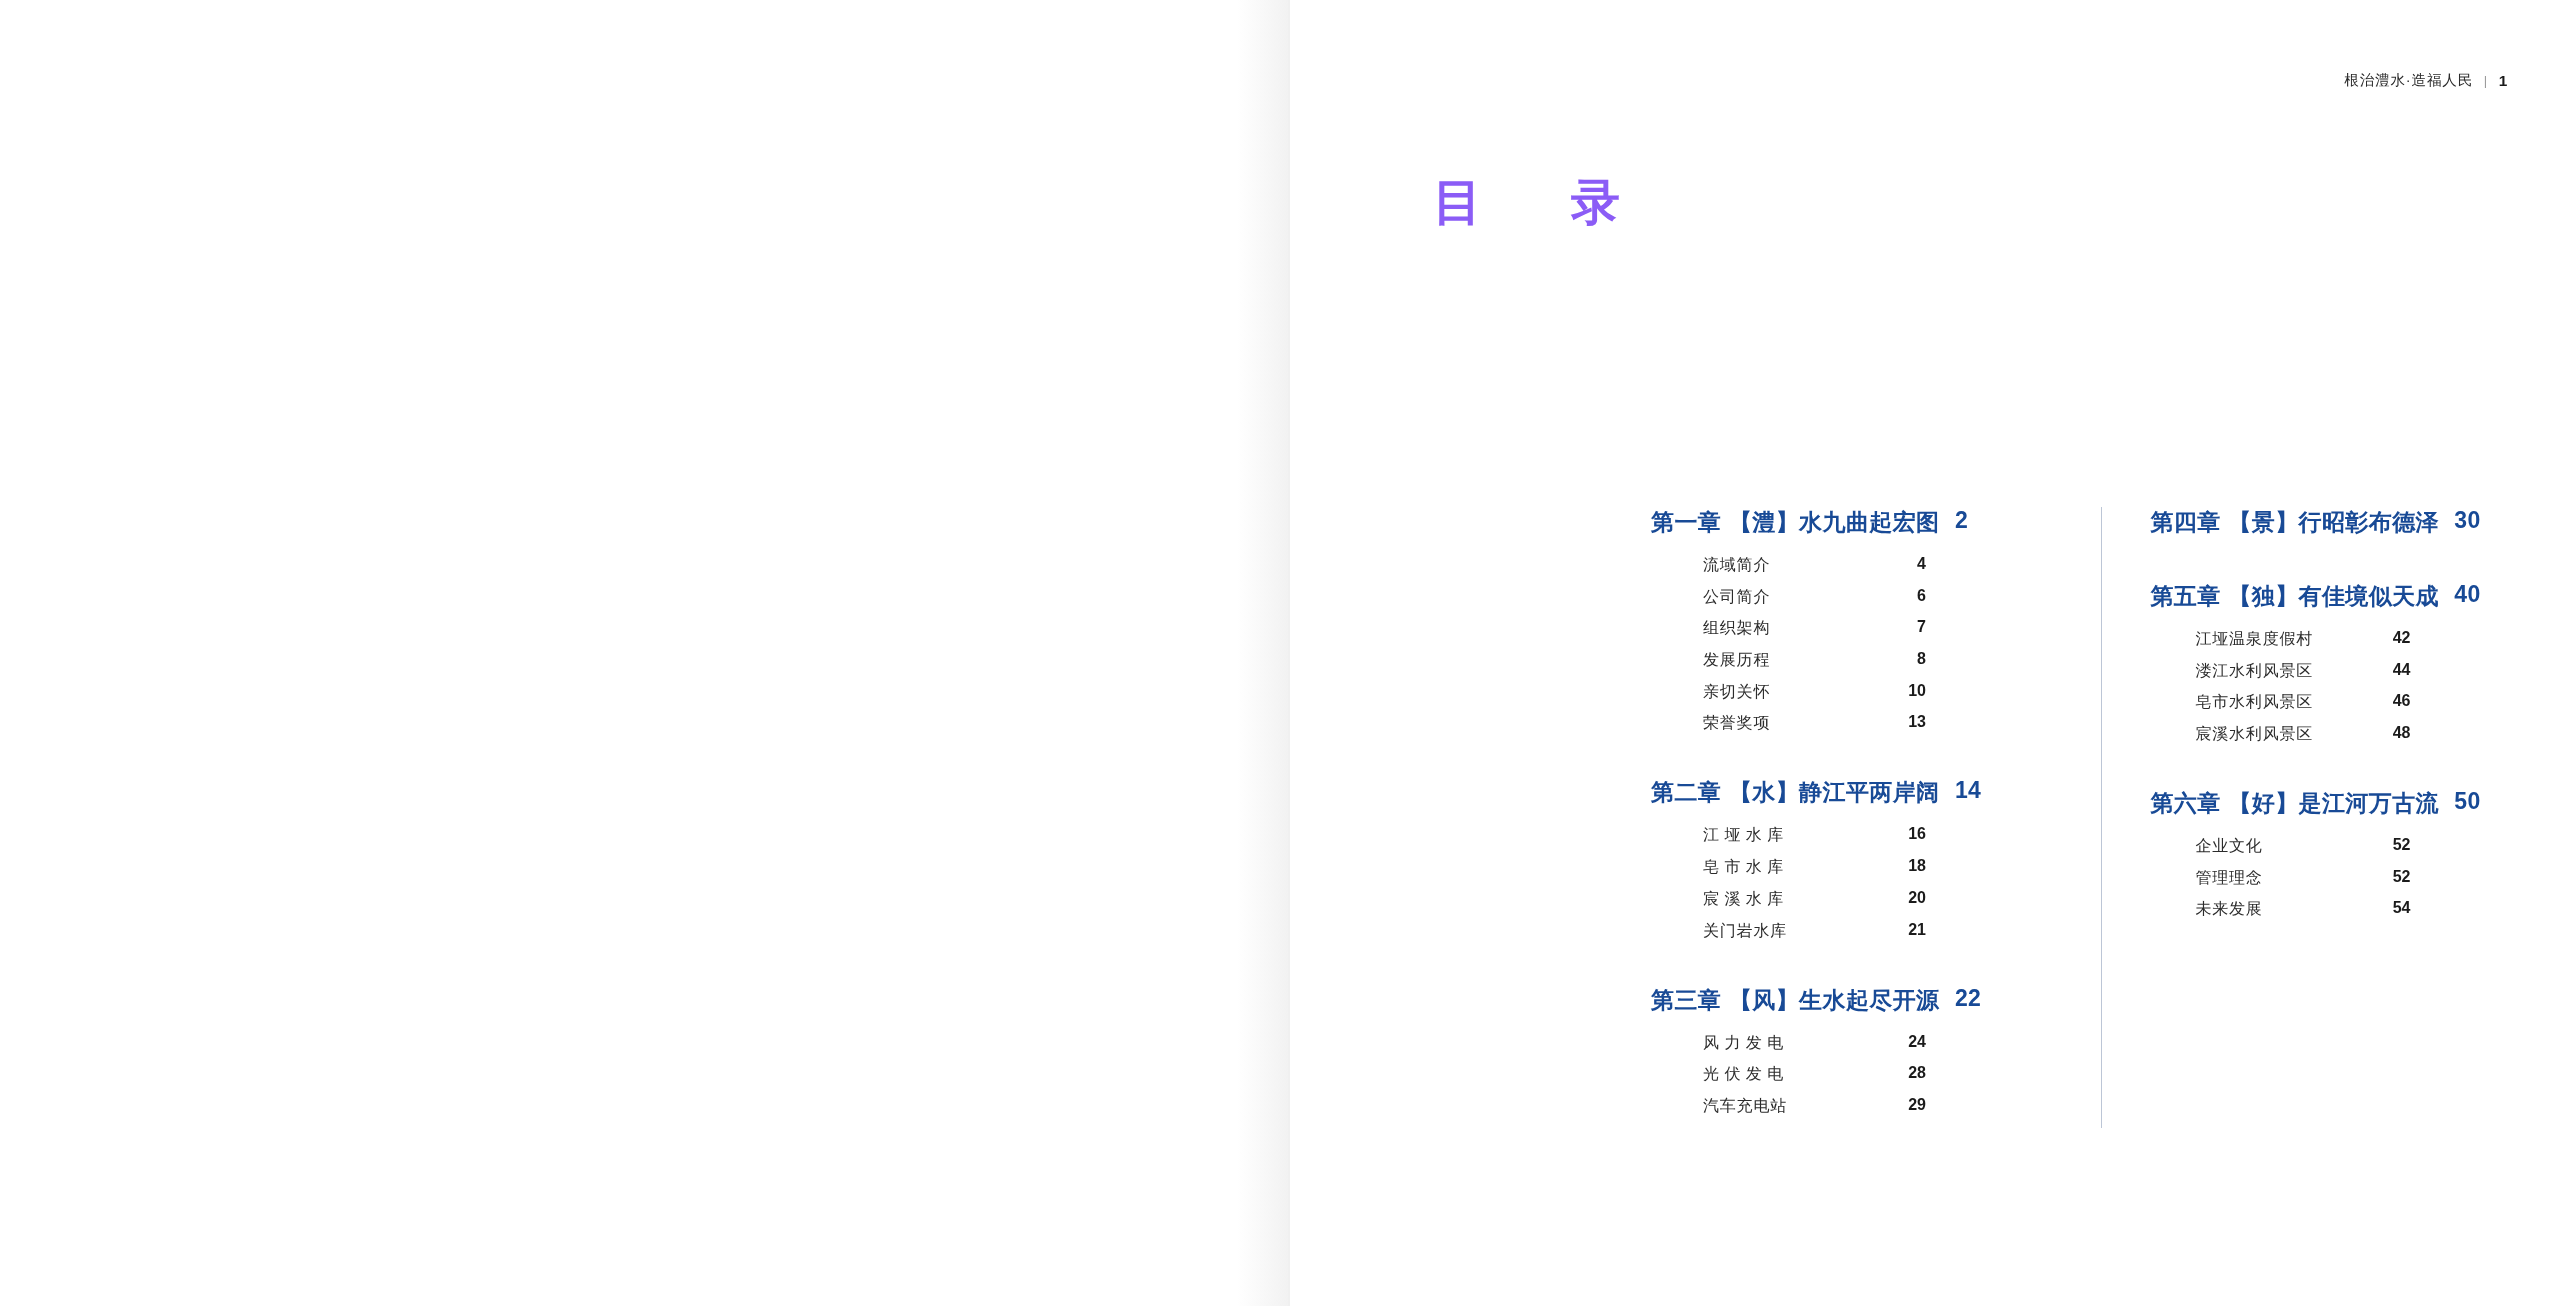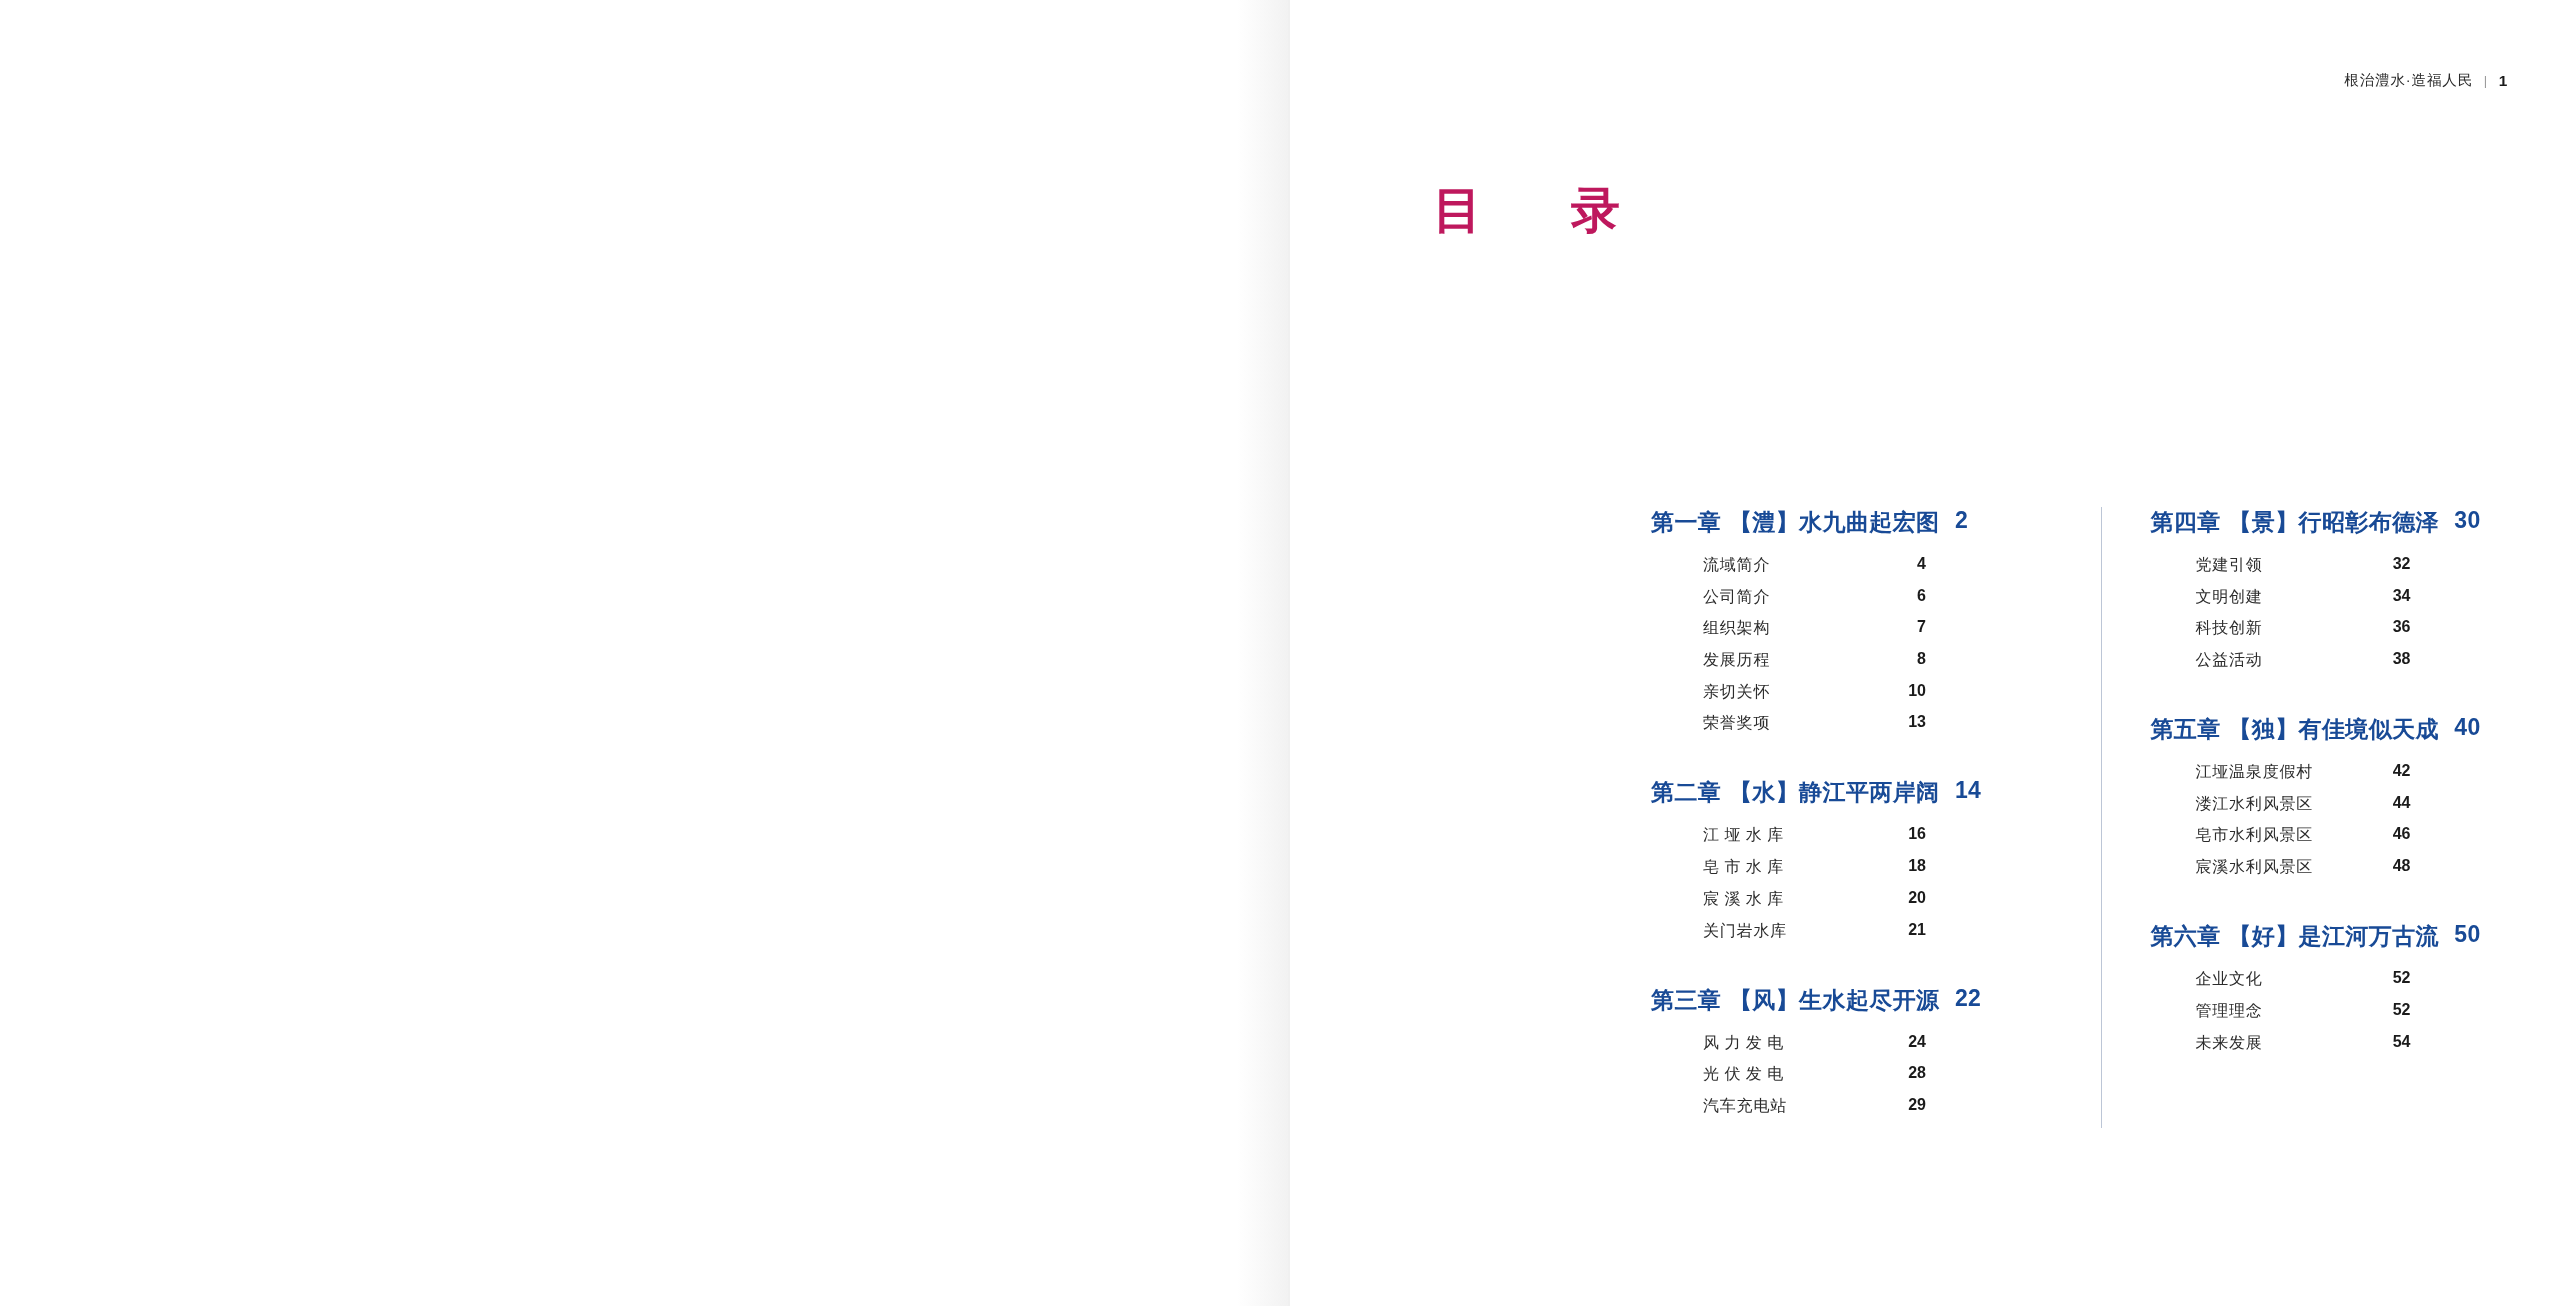--- a/index.html
+++ b/index.html
@@ -55,24 +55,24 @@
   .running-header .pagenum {
     color: #1b1b1b;
     font-size: 15.4px;
     font-weight: 700;
   }
 
   
   .toc-title {
     position: absolute;
     left: 1433px;
-    top: 178px;
+    top: 170px;
     font-size: 49px;
     font-weight: 700;
-    color: #be185d;
+    color: #8b5cf6;
     letter-spacing: 20px;
     white-space: nowrap;
   }
 
   
   .toc-columns {
     position: absolute;
     left: 1651px;
     top: 507px;
     width: 860px;
@@ -242,38 +242,20 @@
           </div>
         </div>
       </div>
     <div class="toc-col right">
         <div class="chapter">
           <div class="chapter-head">
             <span class="ch-label">第四章</span>
             <span class="ch-name">【景】行昭彰布德泽</span>
             <span class="ch-page">30</span>
           </div>
-          <div class="entries">
-            <div class="entry">
-              <span class="e-name">党建引领</span>
-              <span class="e-page">32</span>
-            </div>
-            <div class="entry">
-              <span class="e-name">文明创建</span>
-              <span class="e-page">34</span>
-            </div>
-            <div class="entry">
-              <span class="e-name">科技创新</span>
-              <span class="e-page">36</span>
-            </div>
-            <div class="entry">
-              <span class="e-name">公益活动</span>
-              <span class="e-page">38</span>
-            </div>
-          </div>
         </div>
         <div class="chapter">
           <div class="chapter-head">
             <span class="ch-label">第五章</span>
             <span class="ch-name">【独】有佳境似天成</span>
             <span class="ch-page">40</span>
           </div>
           <div class="entries">
             <div class="entry">
               <span class="e-name">江垭温泉度假村</span>

